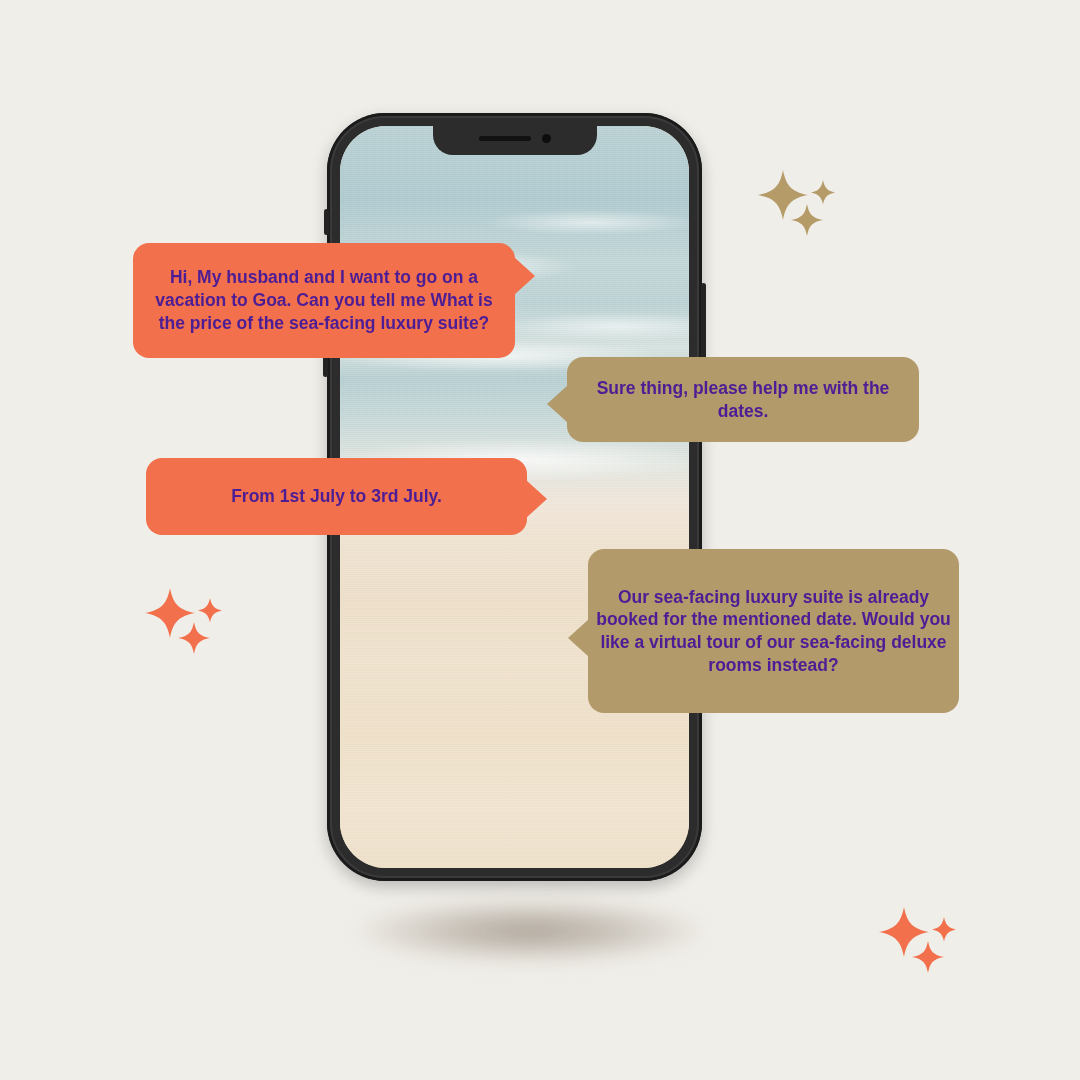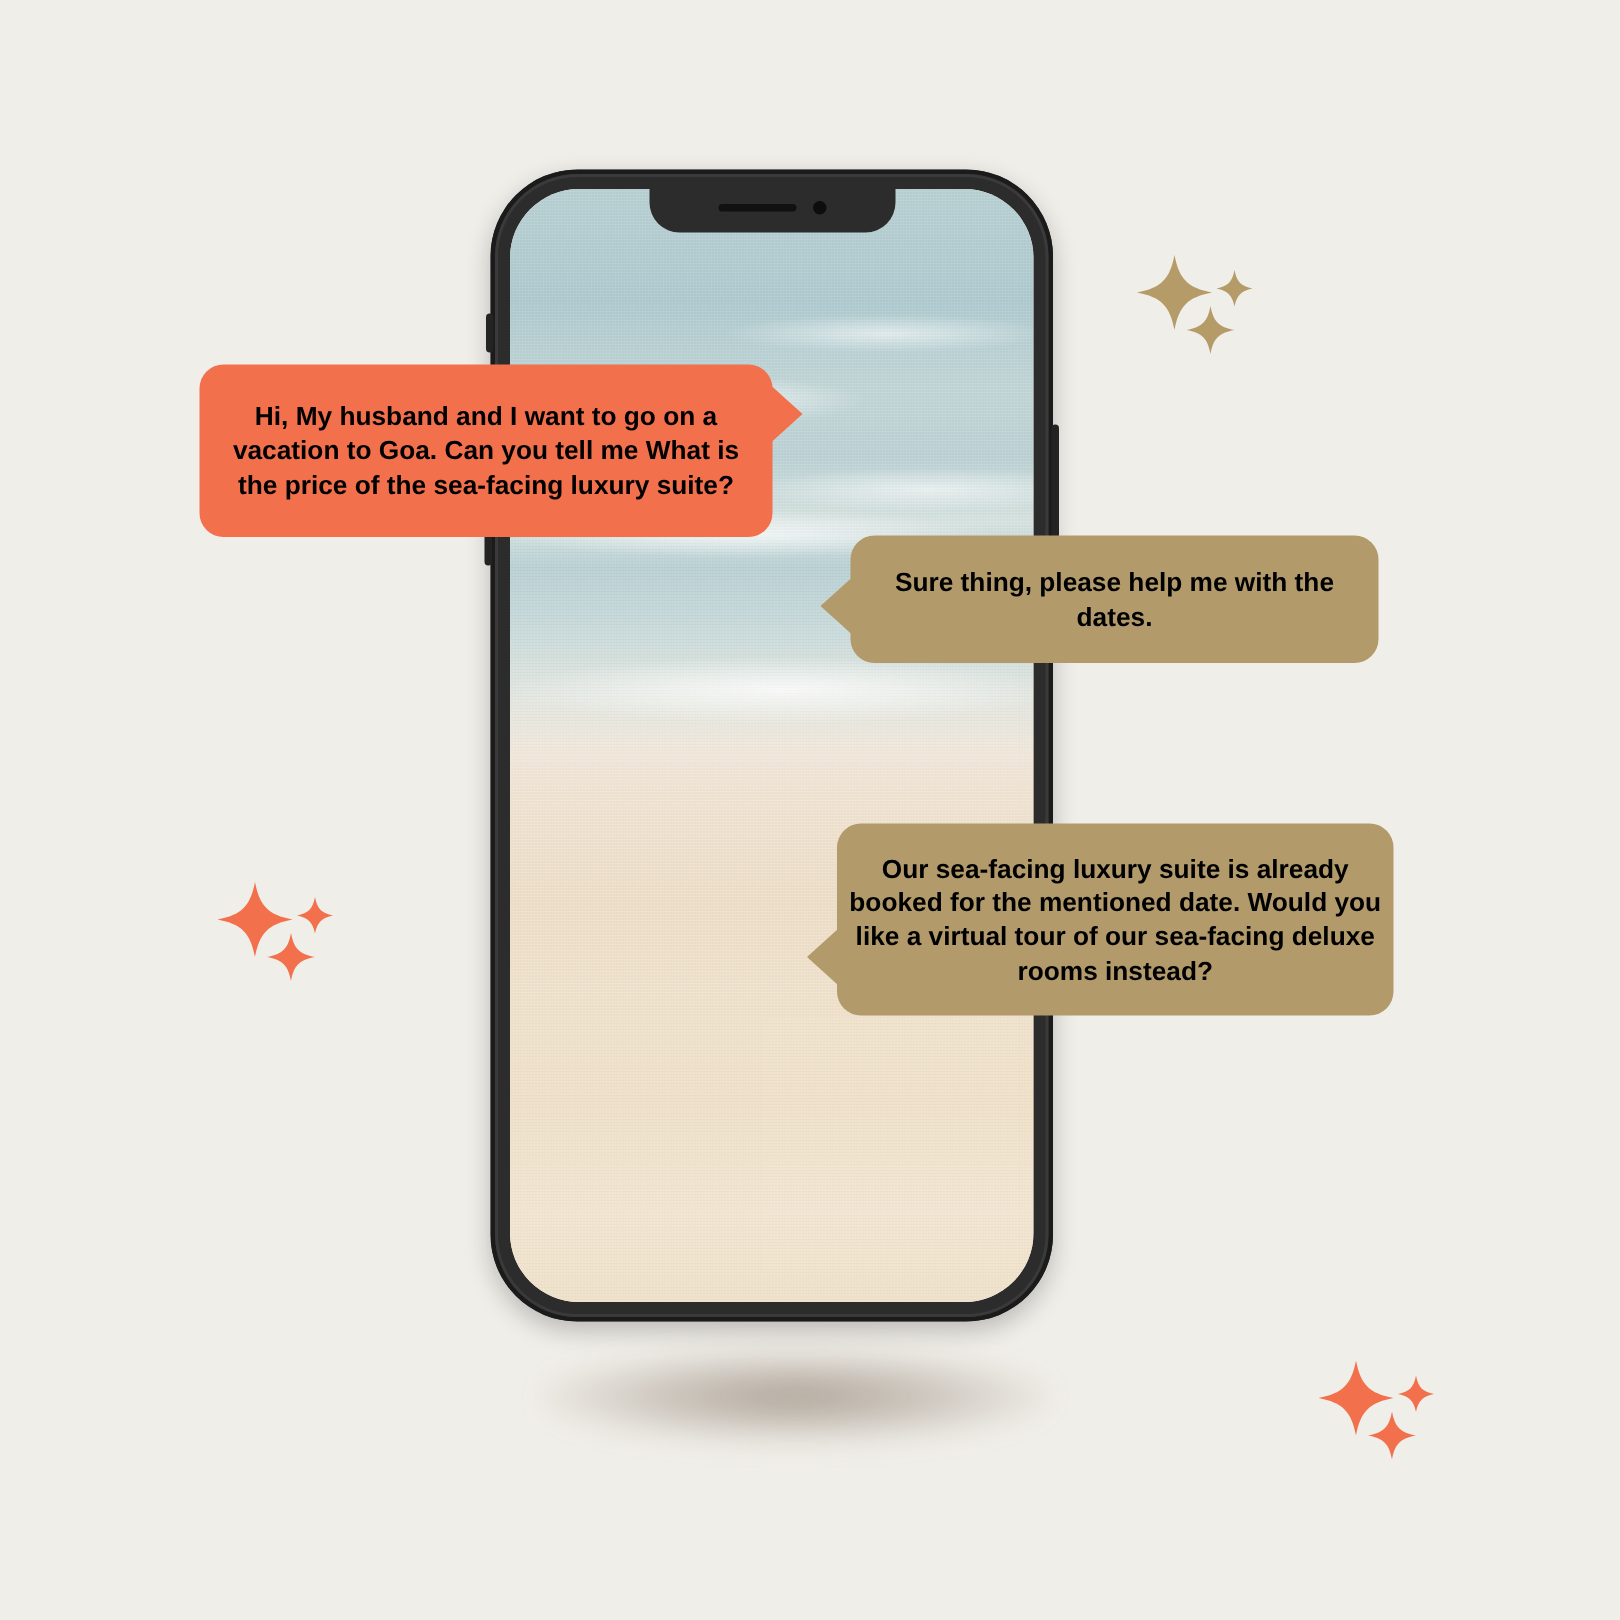--- a/index.html
+++ b/index.html
@@ -115,21 +115,21 @@
     gap:11px;
     padding-bottom:5px;
   }
   #speaker { width:52px; height:5px; border-radius:3px; background:#111; }
   #camera  { width:9px;  height:9px; border-radius:50%; background:#0d0d0d; }
 
   
   .bubble {
     position:absolute;
     border-radius:16px;
-    color:#000000;
+    color:#4c1d95;
     font-weight:700;
     font-size:17.5px;
     line-height:1.30;
     text-align:center;
     padding:14px 8px;
     display:flex; align-items:center; justify-content:center;
   }
   .bubble .txt { width:100%; }
   .bubble::after {
     content:"";
@@ -152,21 +152,21 @@
     border-bottom:19px solid transparent;
     border-right:21px solid #B29A6B;
   }
 
   #bubble-1 { left:133px; top:243px;  width:382px; height:115px; }
   #bubble-1::after { top:14px; }
   #bubble-2 { left:567px; top:357px;  width:352px; height:85px; }
   #bubble-2::after { top:28px; }
   #bubble-3 { left:146px; top:458px;  width:381px; height:77px; }
   #bubble-3::after { top:22px; }
-  #bubble-4 { left:558px; top:549px;  width:371px; height:128px; }
+  #bubble-4 { left:588px; top:549px;  width:371px; height:164px; }
   #bubble-4::after { top:70px; }
   #bubble-5 { left:136px; top:701px;  width:382px; height:77px; }
   #bubble-5::after { top:22px; }
 
   
   .sparkle-group { position:absolute; }
 
   #sparkles-top-right  { left:755px; top:168px; color:#B59B68; }
   #sparkles-left       { left:142px; top:586px; color:#F2704C; }
   #sparkles-bot-right  { left:876px; top:905px; color:#F2704C; }
@@ -194,20 +194,23 @@
   </div>
 
   <div id="bubble-1" class="bubble b-user tail-right">
     <span class="txt">Hi, My husband and  I want to go on a vacation to Goa. Can you tell me What is the price of the sea-facing luxury suite?</span>
   </div>
 
   <div id="bubble-2" class="bubble b-bot tail-left">
     <span class="txt">Sure thing, please help me with the dates.</span>
   </div>
 
+  <div id="bubble-3" class="bubble b-user tail-right">
+    <span class="txt">From 1st July to 3rd July.</span>
+  </div>
 
   <div id="bubble-4" class="bubble b-bot tail-left">
     <span class="txt">Our sea-facing luxury suite is already booked for the mentioned date. Would you like a virtual tour of our sea-facing deluxe rooms instead?</span>
   </div>
 
 
   <div id="sparkles-top-right" class="sparkle-group">
     <svg width="90" height="72" viewBox="0 0 90 72">
       <path fill="currentColor" d="M28 2 C31 18 37 24 53 27 C37 30 31 36 28 52 C25 36 19 30 3 27 C19 24 25 18 28 2 Z"></path>
       <path fill="currentColor" d="M68 12 C69.6 20 72.4 22.8 80 24.4 C72.4 26 69.6 28.8 68 36.4 C66.4 28.8 63.6 26 56 24.4 C63.6 22.8 66.4 20 68 12 Z"></path>

